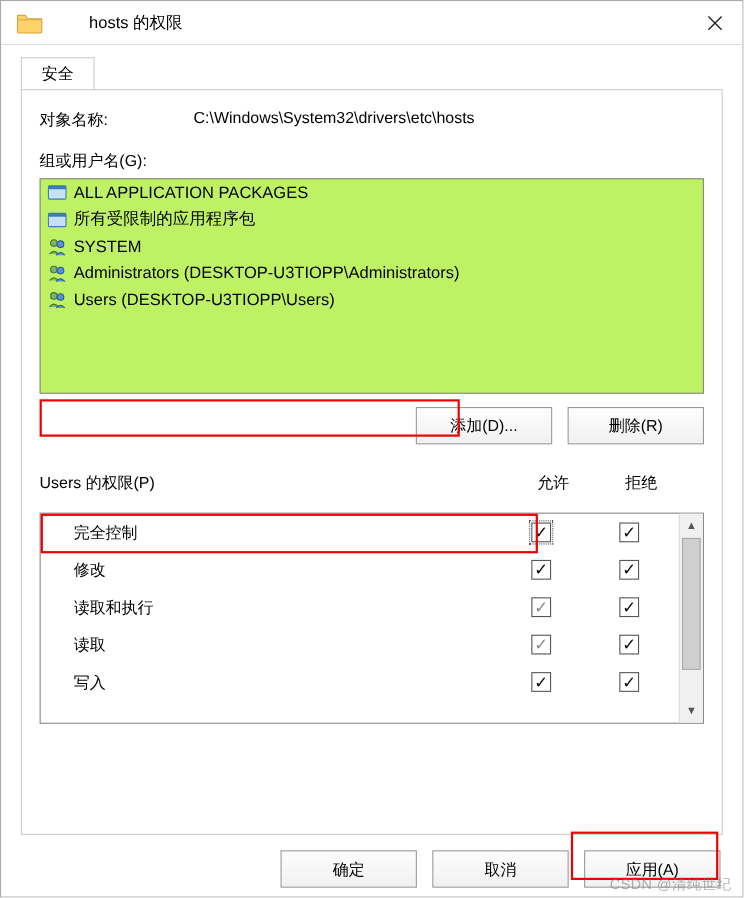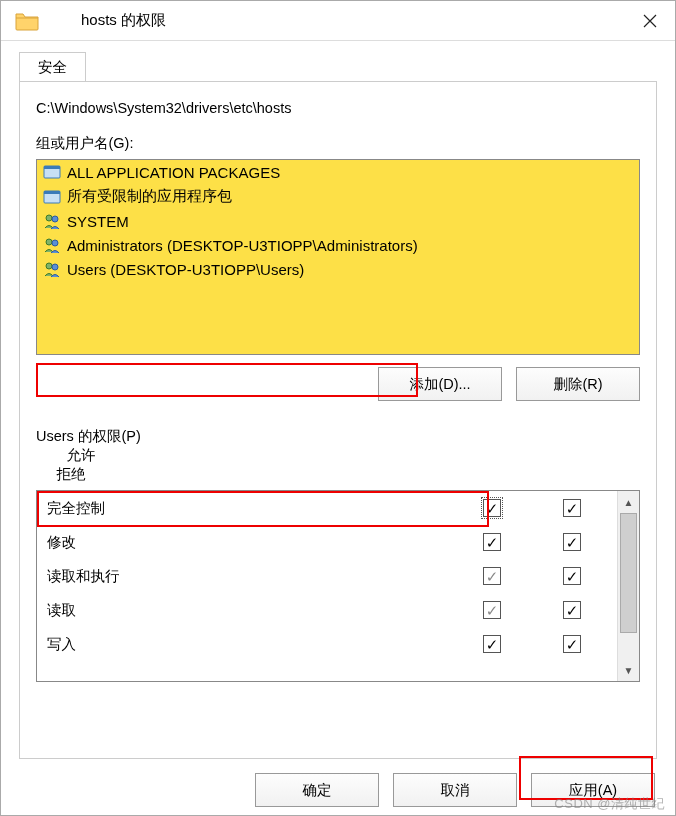--- a/index.html
+++ b/index.html
@@ -19,38 +19,38 @@
   .tab-panel { border: 1px solid #ccc; margin: 0 18px 0 18px; padding: 18px 16px 14px 16px; flex: 1; position: relative; }
 
   
   .row { display: flex; margin-bottom: 18px; }
   .lbl { width: 140px; }
   .val { flex: 1; }
 
   .section-label { margin: 10px 0 6px 0; }
 
   
-  .listbox { border: 1px solid #888; height: 196px; overflow: auto; background: #fde047; }
+  .listbox { border: 1px solid #888; height: 196px; overflow: auto; background: #bef264; }
   .listbox .item { display: flex; align-items: center; padding: 3px 6px; gap: 6px; font-size: 15px; }
   .listbox .item.sel {  }
   .icon-pkg { width: 18px; height: 18px; }
   .icon-users { width: 18px; height: 18px; }
 
   .red-box { position: absolute; border: 2px solid #e00; pointer-events: none; }
   .red-users { left: 16px; top: 281px; width: 382px; height: 34px; }
 
   
   .btnrow { display: flex; justify-content: flex-end; gap: 14px; margin-top: 12px; margin-left: 44px; }
   .btn { min-width: 124px; height: 34px; border: 1px solid #999; background: linear-gradient(#fdfdfd,#f1f1f1); font-size: 14.5px; cursor: default; display: flex; align-items: center; justify-content: center; }
 
   
-  .perm-head { display: flex; margin-top: 26px; flex-direction: column; }
+  .perm-head { display: flex; margin-top: 26px; }
   .perm-head .pl { flex: 1; }
   .perm-head .pc { width: 90px; text-align: center; }
-  .perm-grid { border: 1px solid #888; border-top: 1px solid #888; height: 192px; margin-top: 6px; position: relative; display: flex; }
+  .perm-grid { border: 1px solid #888; border-top: 1px solid #888; height: 192px; margin-top: 17px; position: relative; display: flex; padding-left: 20px; }
   .perm-scroll { overflow: hidden; flex: 1; }
   .perm-sb { width: 22px; background: #f0f0f0; border-left: 1px solid #ddd; position: relative; }
   .perm-sb .up, .perm-sb .dn { height: 22px; display:flex; align-items:center; justify-content:center; color:#555; font-size:10px;}
   .perm-sb .track { flex:1; }
   .perm-sb .thumb { position:absolute; top:22px; left:2px; right:2px; height:120px; background:#cfcfcf; border:1px solid #aaa;}
   .perm-row { display: flex; align-items: center; height: 34px; padding: 0 10px; }
   .perm-row .pname { flex: 1; }
   .perm-row .pcol { width: 90px; display:flex; justify-content:center; }
   .perm-row .pcol.deny { width: 70px; }
   .cbx { width: 18px; height: 18px; border: 1px solid #555; background: #fff; display:flex; align-items:center; justify-content:center;}
@@ -86,20 +86,21 @@
     </span>
   </div>
 
   <div class="tabs">
     <span class="tab">安全</span>
   </div>
 
   <div class="tab-panel">
 
     <div class="row">
+      <span class="lbl">对象名称:</span>
       <span class="val">C:\Windows\System32\drivers\etc\hosts</span>
     </div>
 
     <div class="section-label">组或用户名(G):</div>
 
     <div class="listbox" id="groups-list">
         <div class="item">
           <span class="icon-pkg"><svg viewBox="0 0 18 18">
               <rect x="1" y="3" width="16" height="12" rx="1" fill="#c7e0f4" stroke="#3a7bb8"></rect>
               <rect x="1" y="3" width="16" height="3" fill="#3a7bb8"></rect>

